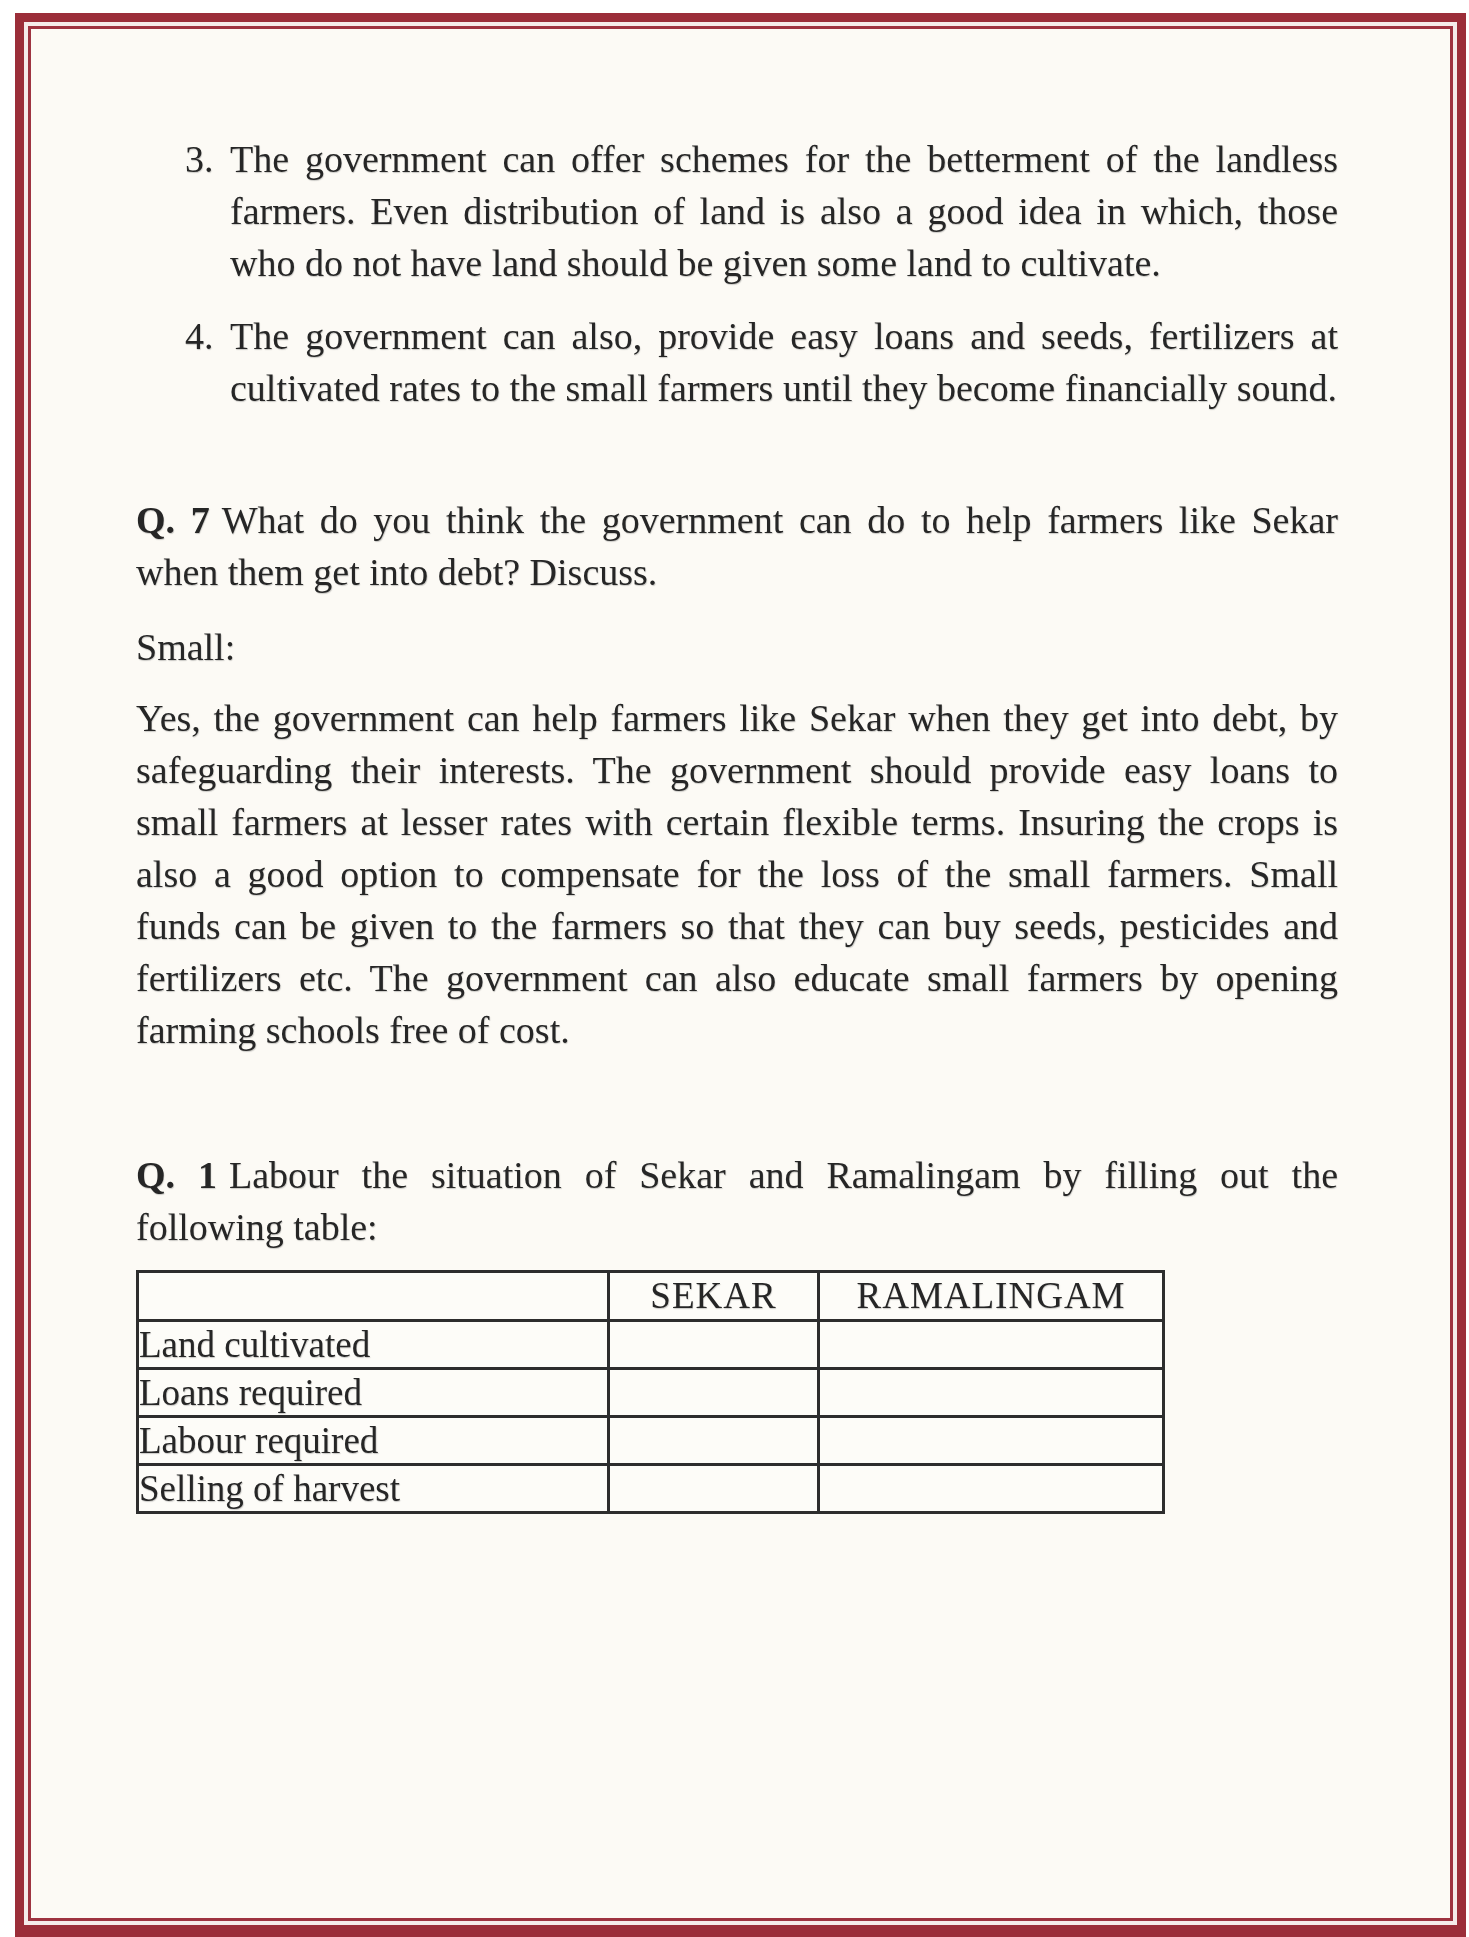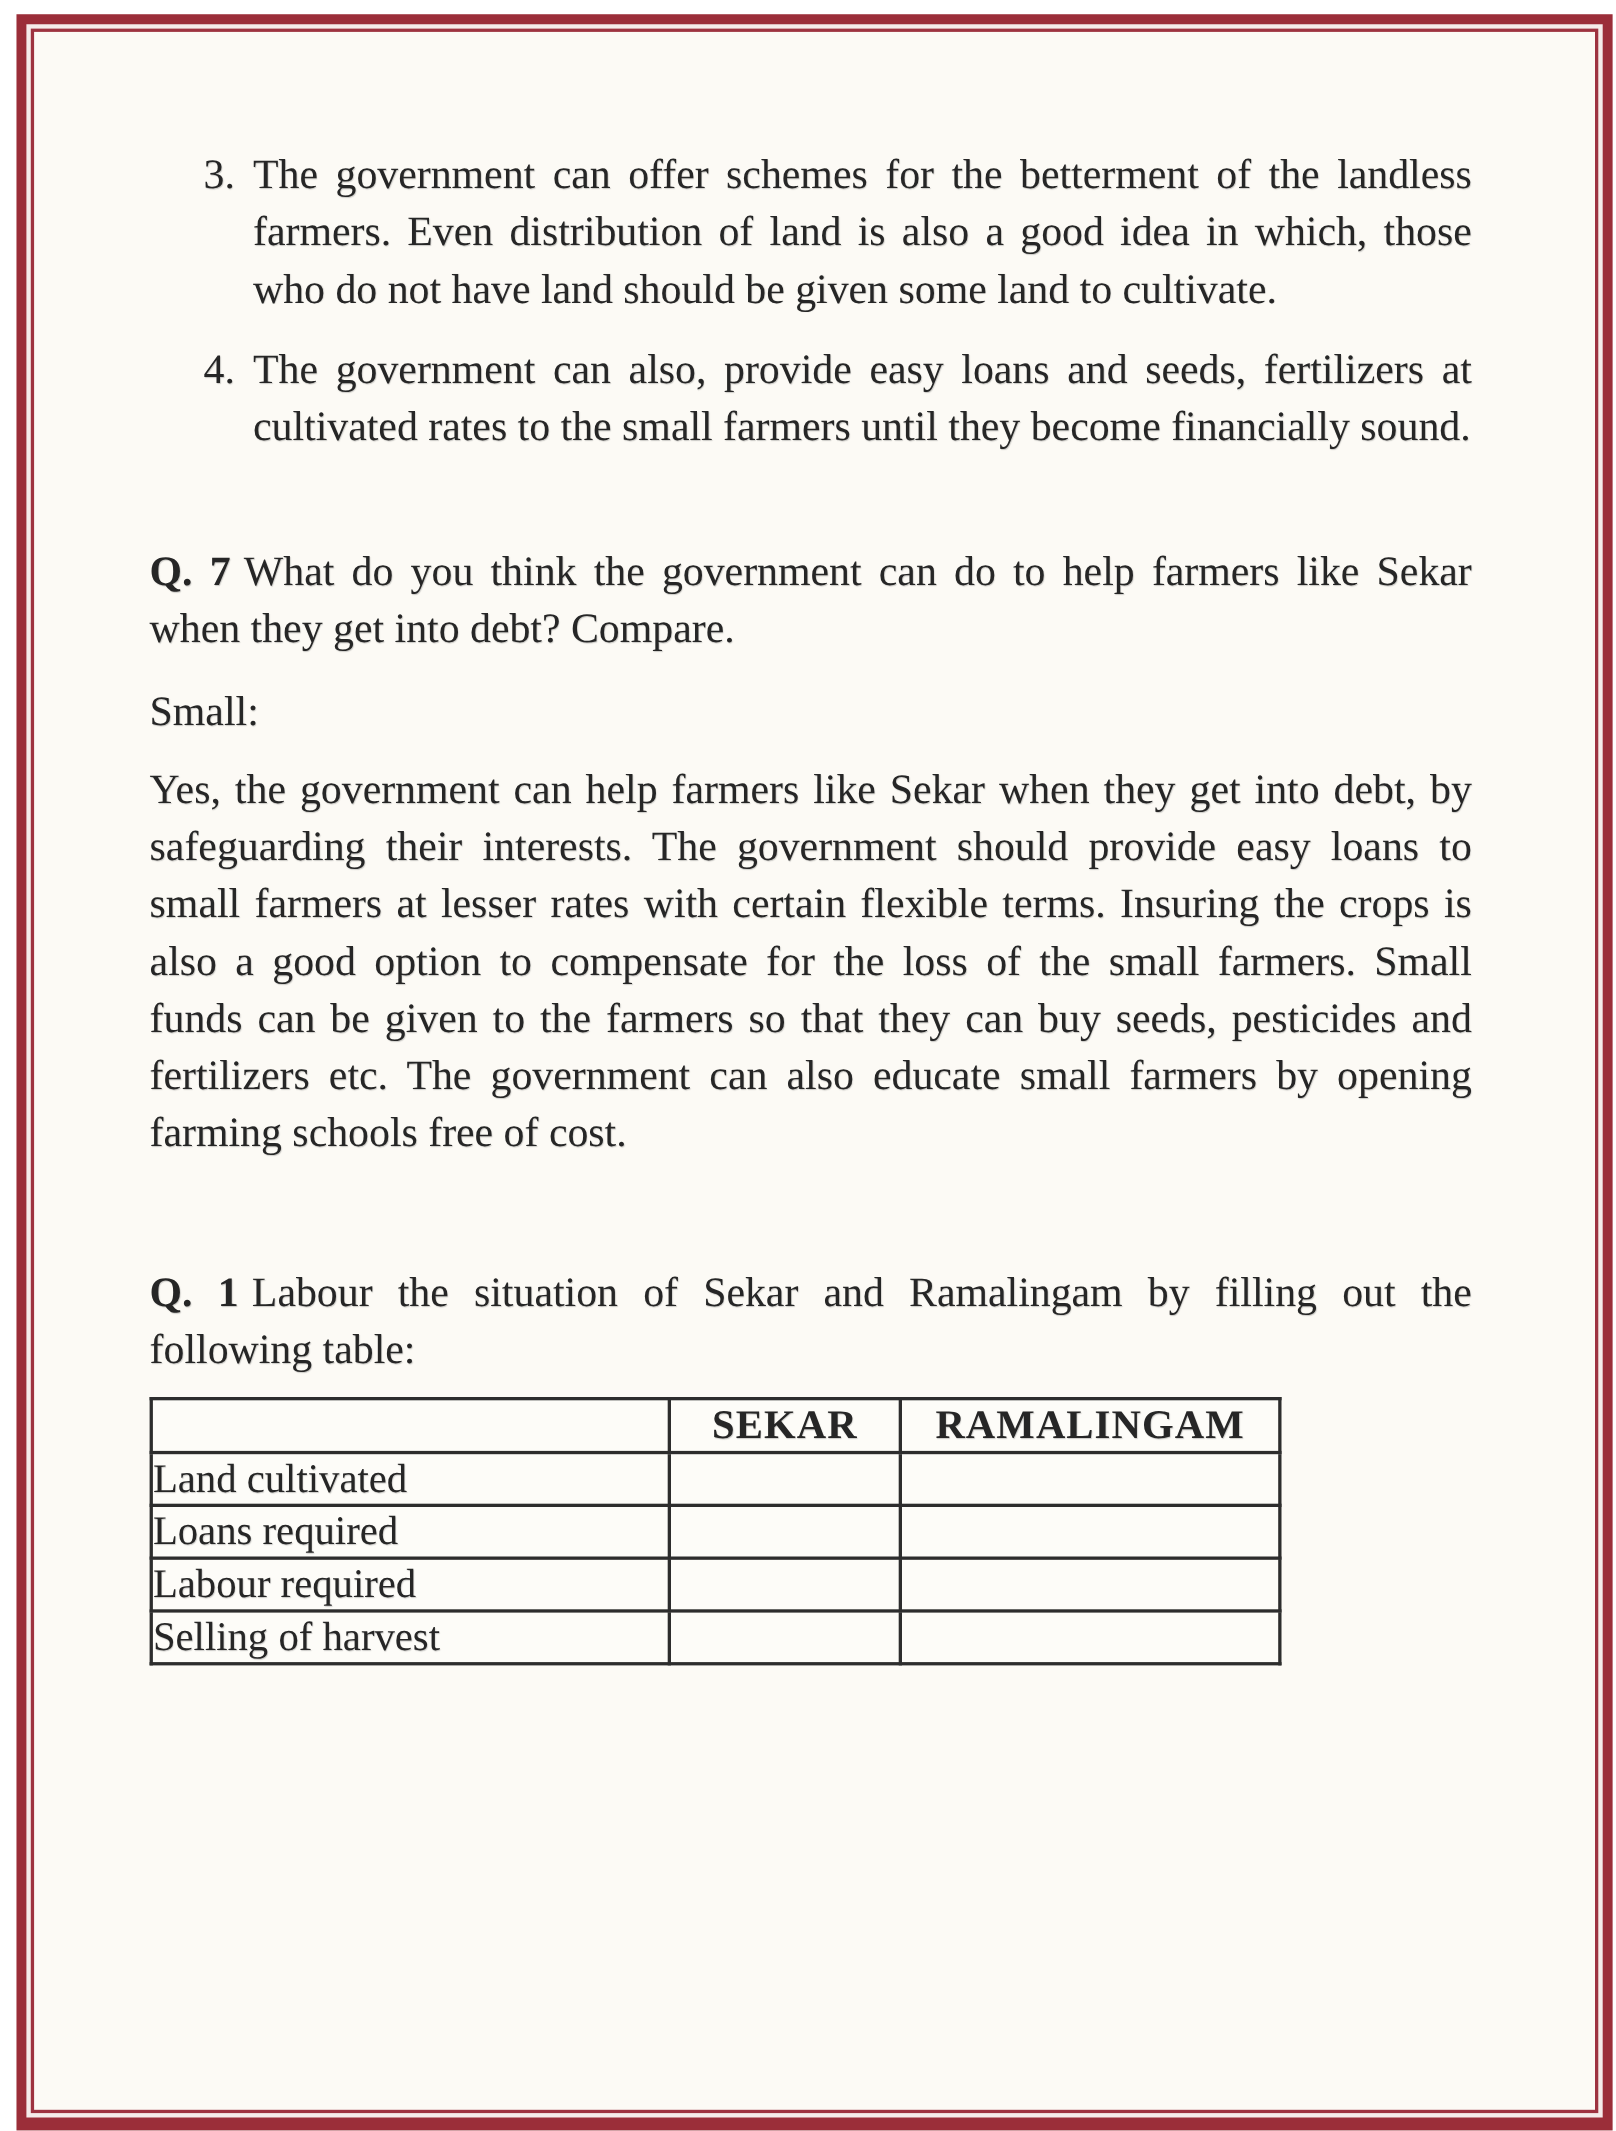--- a/index.html
+++ b/index.html
@@ -40,21 +40,21 @@
   table.compare {
     border-collapse:collapse; table-layout:fixed;
     width:1026px; margin-top:17px;
     text-shadow:0.6px 0.9px 1px rgba(70,70,70,0.28);
   }
   table.compare th, table.compare td {
     border:3px solid #2d2d2d; padding:0; overflow:hidden;
     font-size:37px; line-height:44px; vertical-align:middle;
     background:#fdfcf8;
   }
-  table.compare th { height:46px; font-weight:bold; text-align:center; letter-spacing:1px; }
+  table.compare th { height:46px; font-weight:normal; text-align:center; letter-spacing:1px; }
   table.compare td { height:45px; }
   td.row-label, th.corner { text-align:left; padding-left:13px; letter-spacing:0; }
 </style>
 </head>
 <body>
 
 <div id="page">
   <div class="frame">
     <div class="inner">
       <div class="content">
@@ -64,21 +64,21 @@
             <span class="li-num">3.</span>
             <span class="li-text">The government can offer schemes for the betterment of the landless farmers. Even distribution of land is also a good idea in which, those who do not have land should be given some land to cultivate.</span>
           </div>
           <div class="list-item">
             <span class="li-num">4.</span>
             <span class="li-text">The government can also, provide easy loans and seeds, fertilizers at cultivated rates to the small farmers until they become financially sound.</span>
           </div>
         </div>
 
         <div class="question q5">
-          <span class="q-label">Q. 7</span><span>What do you think the government can do to help farmers like Sekar when they get into debt? Compare.</span>
+          <span class="q-label">Q. 7</span><span>What do you think the government can do to help farmers like Sekar when them get into debt? Discuss.</span>
         </div>
 
         <div class="answer-label">Small:</div>
 
         <div class="answer-para">Yes, the government can help farmers like Sekar when they get into debt, by safeguarding their interests. The government should provide easy loans to small farmers at lesser rates with certain flexible terms. Insuring the crops is also a good option to compensate for the loss of the small farmers. Small funds can be given to the farmers so that they can buy seeds, pesticides and fertilizers etc. The government can also educate small farmers by opening farming schools free of cost.</div>
 
         <div class="question q6">
           <span class="q-label">Q. 1</span><span>Labour the situation of Sekar and Ramalingam by filling out the following table:</span>
         </div>
 

